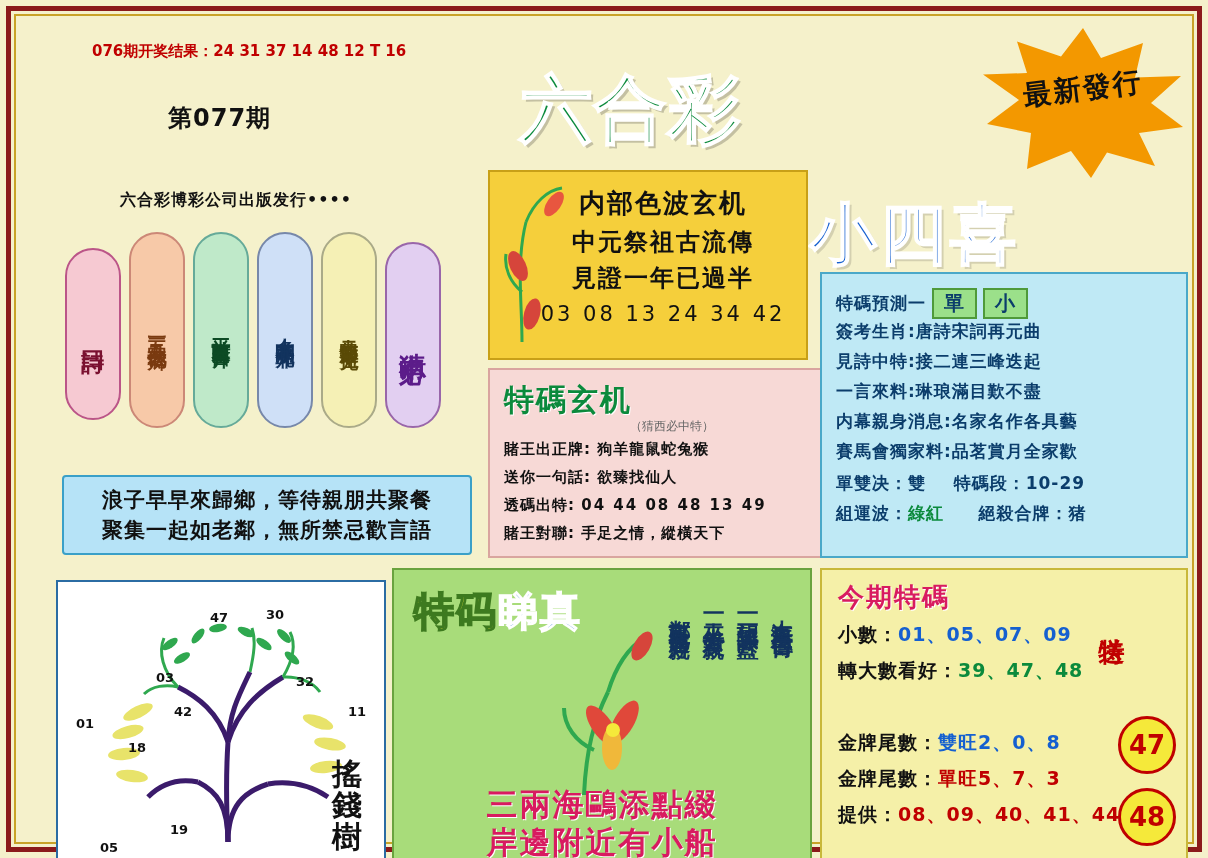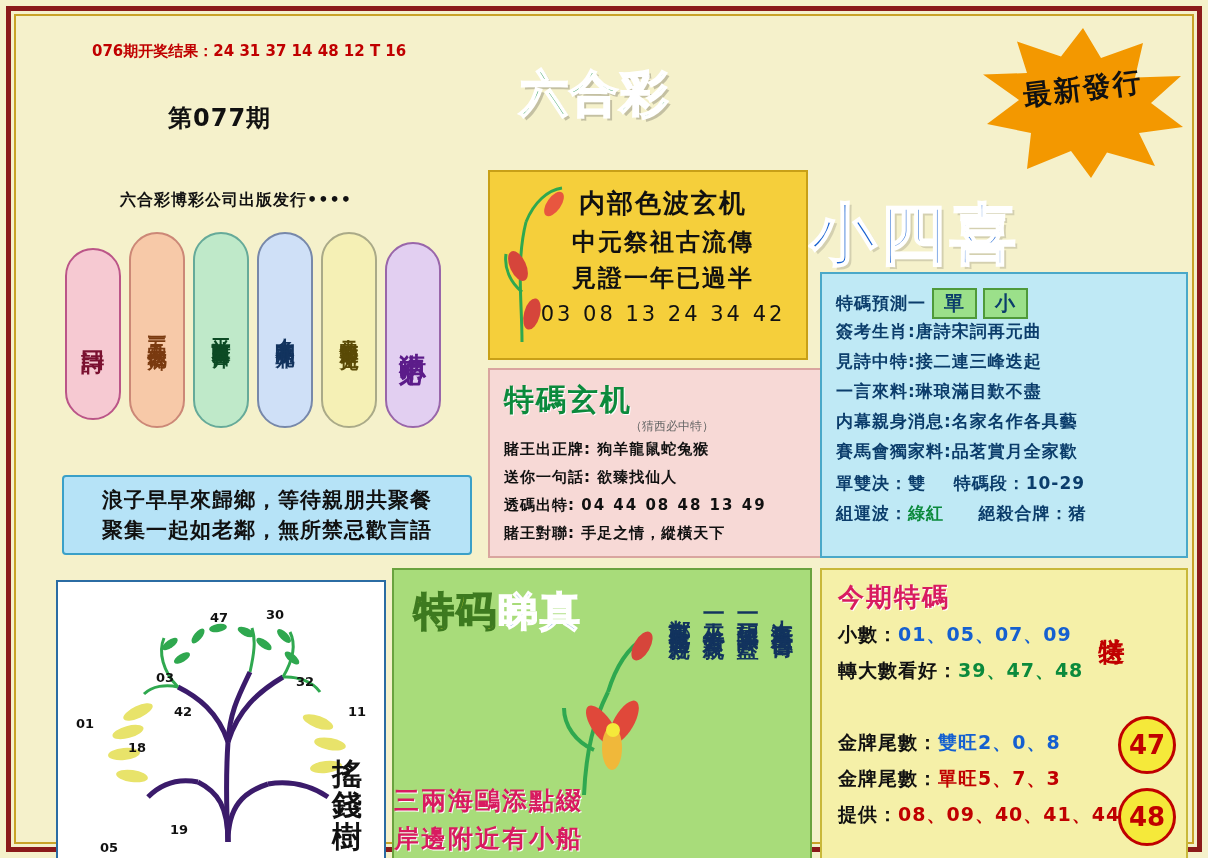--- a/index.html
+++ b/index.html
@@ -42,21 +42,21 @@
   }
   .publisher{
     position:absolute;left:100px;top:170px;
     font-size:16px;font-weight:bold;color:#111;
     letter-spacing:1px;
   }
 
   
   .main-title{
     position:absolute;left:500px;top:42px;
-    font-size:48px;font-weight:bold;
+    font-size:72px;font-weight:bold;
     color:#0b8a3c;
     -webkit-text-stroke:2px #ffffff;
     text-shadow:3px 3px 0 #00000033;
     letter-spacing:2px;
     font-family:"DejaVu Sans","Liberation Sans",sans-serif;
   }
   .sub-title{
     position:absolute;left:790px;top:170px;
     font-size:66px;font-weight:bold;color:#1560d0;
     -webkit-text-stroke:2px #ffffff;
@@ -177,22 +177,22 @@
     background:#a8dc7a;border:2px solid #6aa33f;
     box-sizing:border-box;
   }
   .green-box .gb-title{
     position:absolute;left:20px;top:14px;
     font-size:40px;font-weight:bold;letter-spacing:2px;
   }
   .green-box .gb-title .a{color:#f5e93a;-webkit-text-stroke:1.5px #3d7a1f;}
   .green-box .gb-title .b{color:#1560d0;-webkit-text-stroke:1.5px #fff;}
   .green-box .gb-l1,.green-box .gb-l2{
-    position:absolute;left:0;width:100%;
-    font-size:25px;font-weight:bold;color:#d81b60;letter-spacing:2px;
+    position:absolute;left:0;width:100%;text-align:center;
+    font-size:31px;font-weight:bold;color:#d81b60;letter-spacing:2px;
     text-shadow:1px 1px 0 #fff;
   }
   .green-box .gb-l1{top:214px;}
   .green-box .gb-l2{top:252px;}
   .green-box .poem-cols{
     position:absolute;right:14px;top:32px;width:130px;height:240px;
     display:flex;flex-direction:row-reverse;justify-content:space-between;
   }
   .green-box .poem-cols .col{
     writing-mode:vertical-rl;text-orientation:upright;

